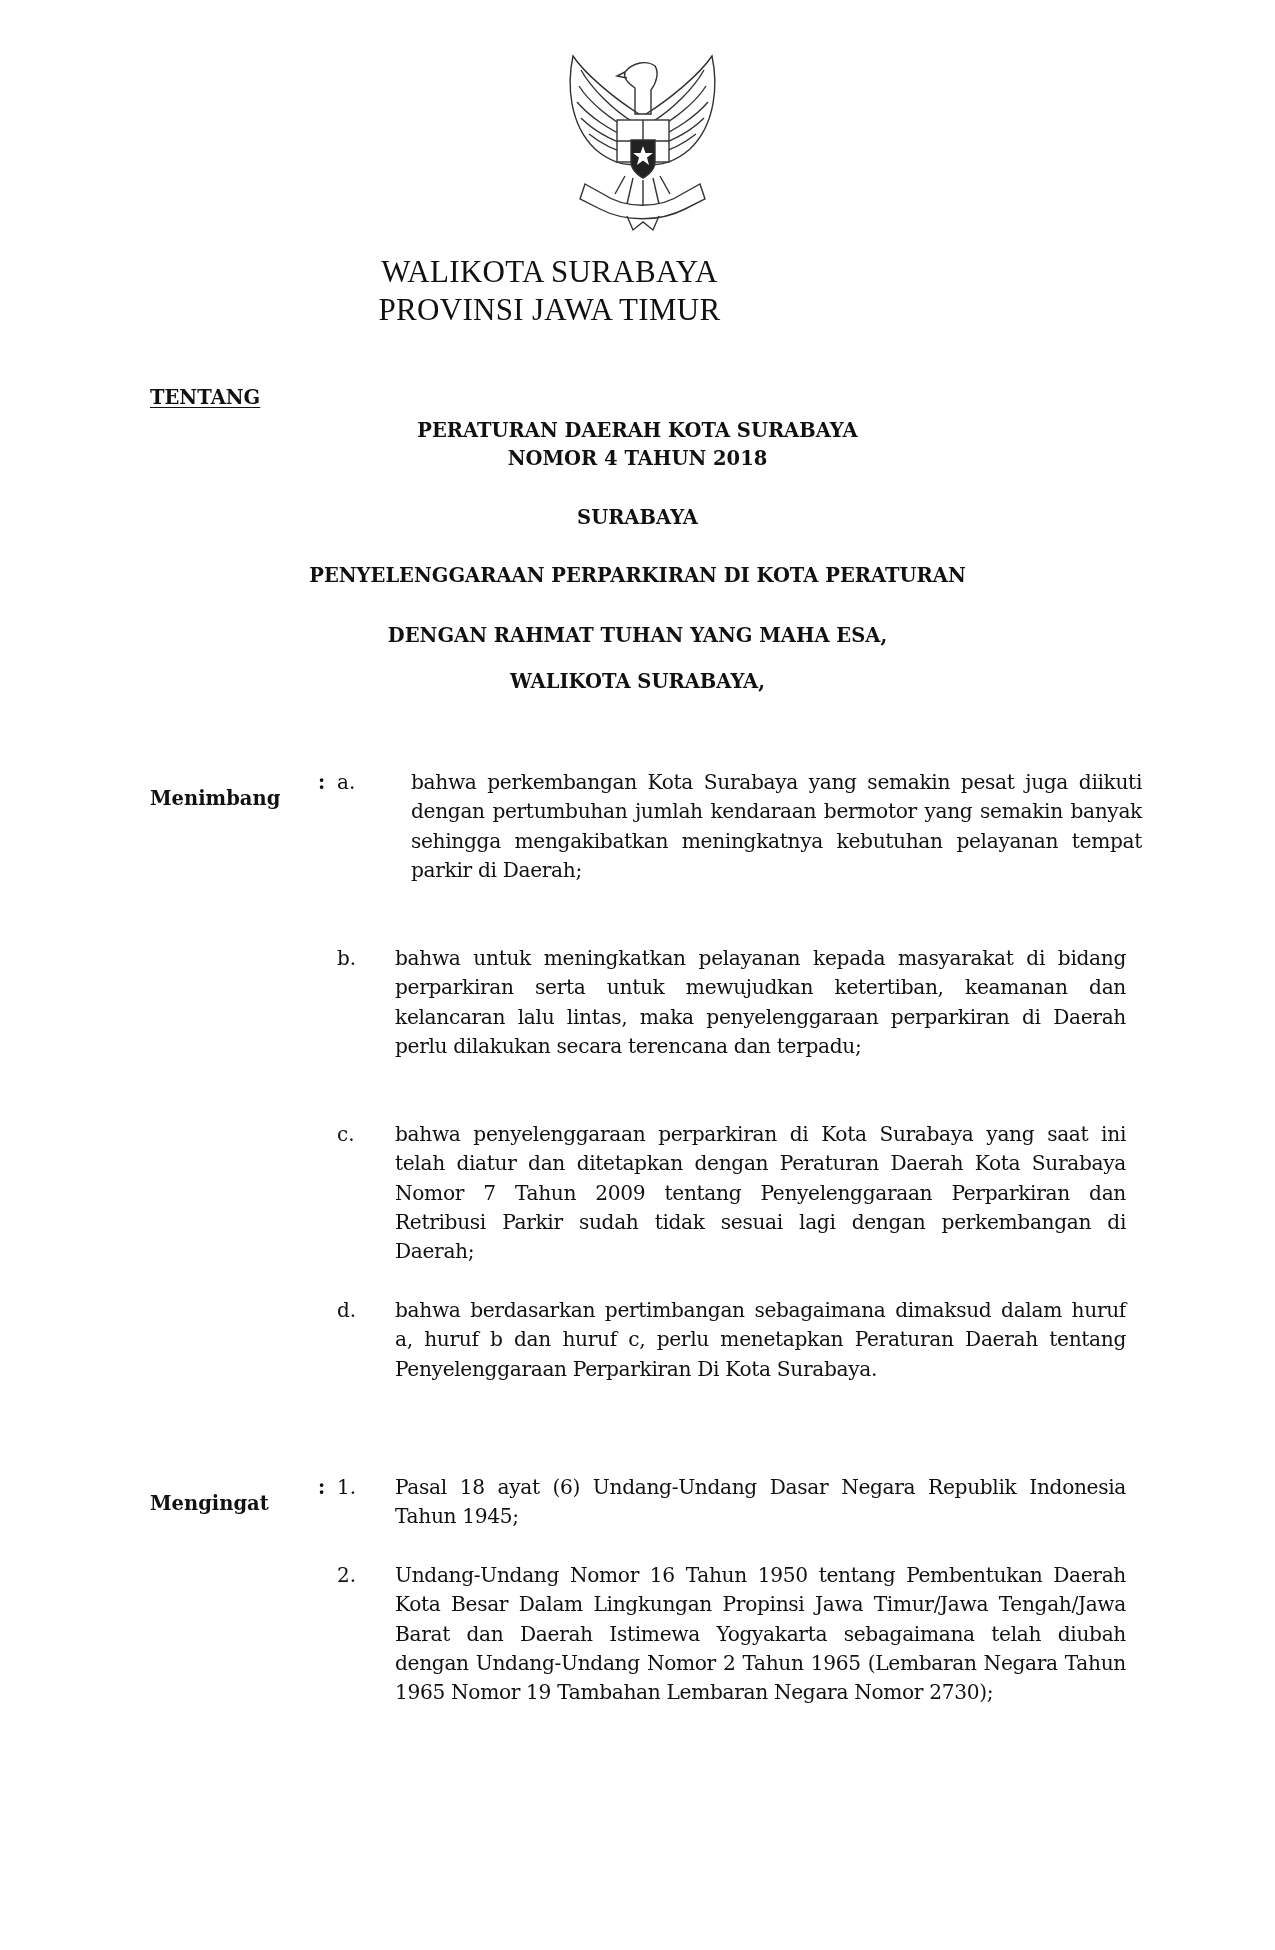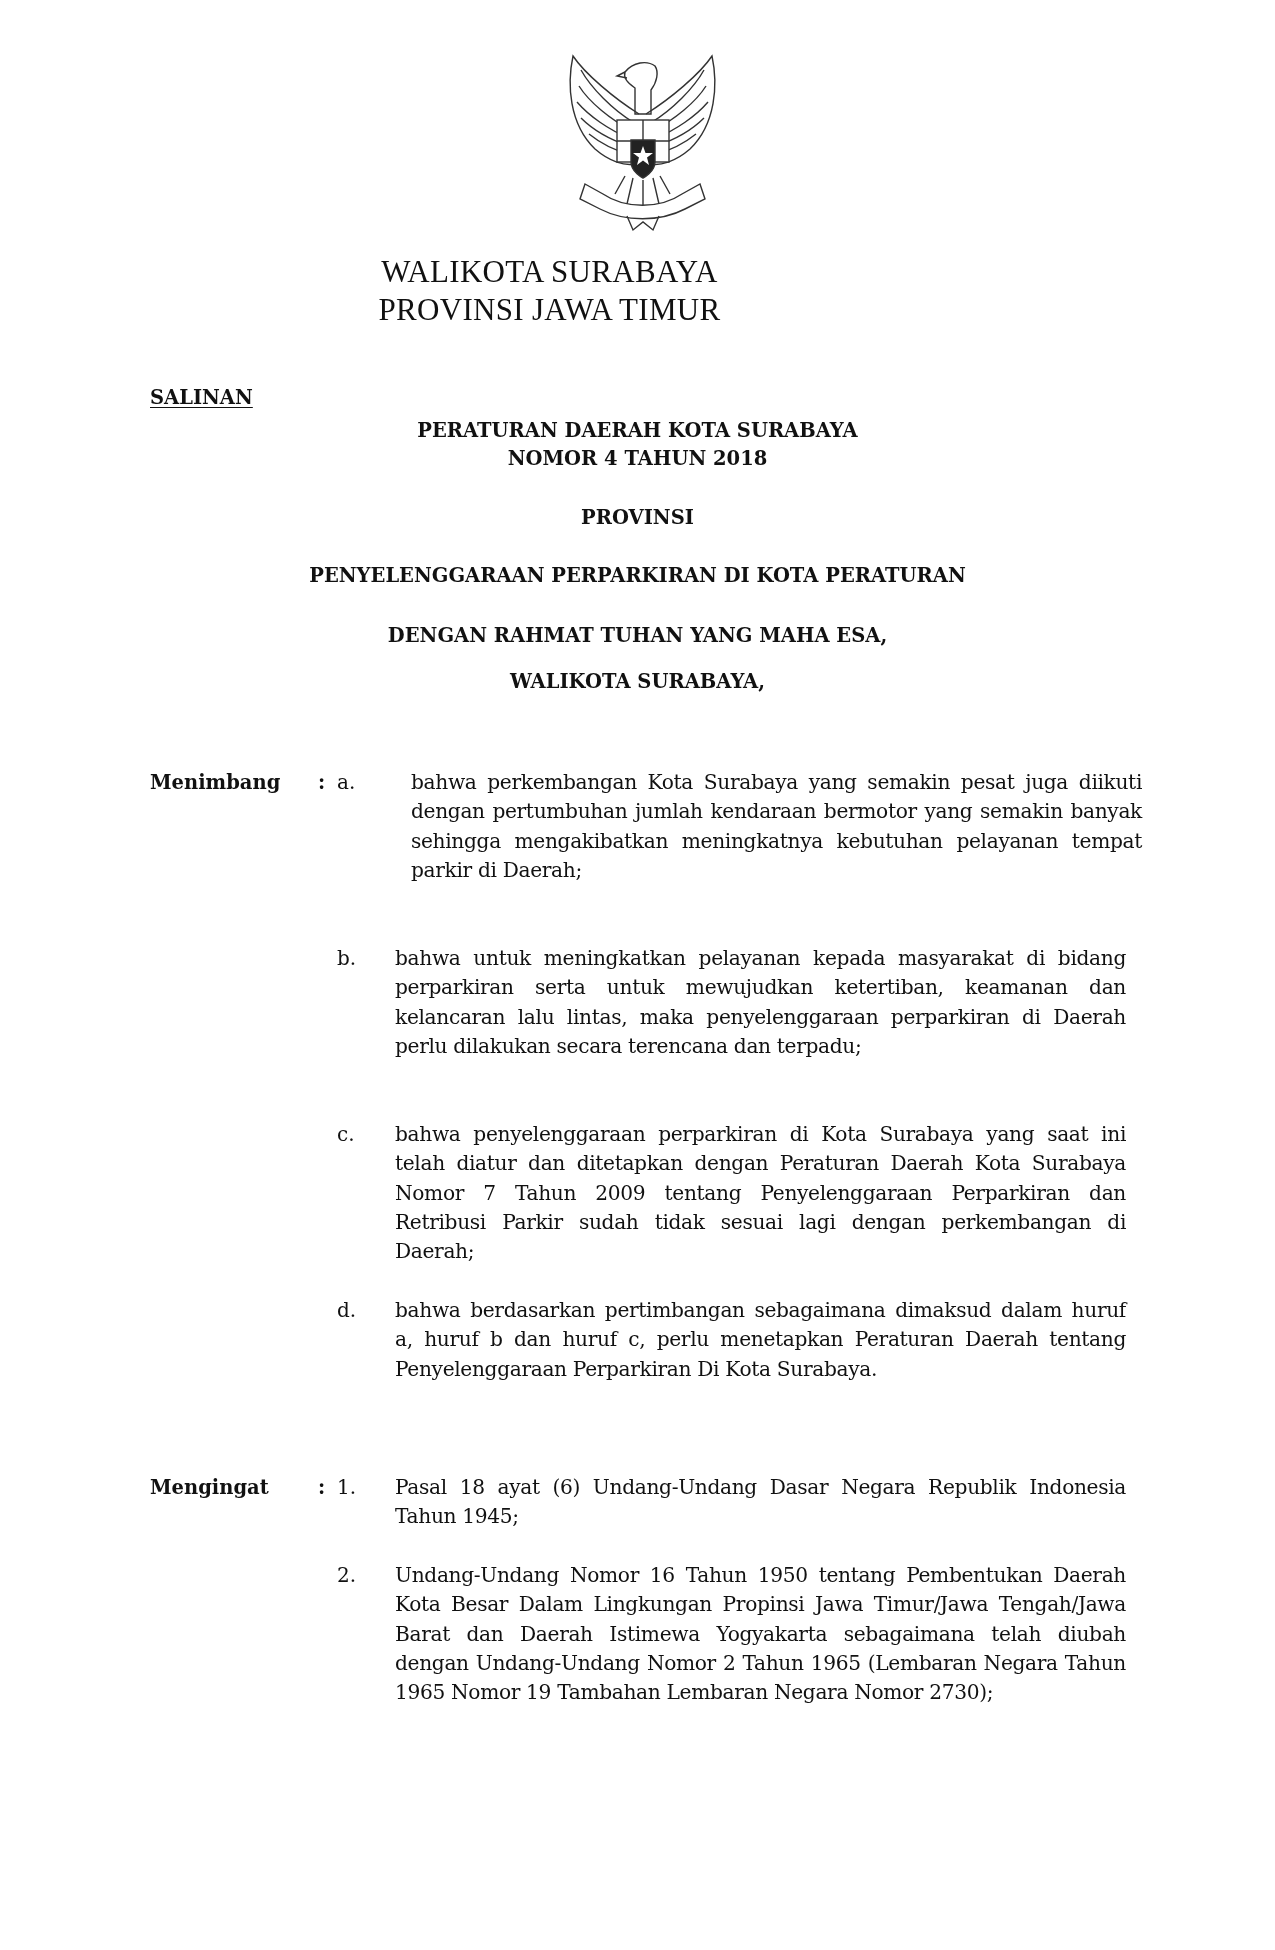--- a/index.html
+++ b/index.html
@@ -2,21 +2,21 @@
 <html><head>
 <meta charset="utf-8">
 <style>
   html, body { margin:0; padding:0; background:#ffffff; }
   body { width:1275px; height:1950px; position:relative; overflow:hidden; color:#111; font-family:"DejaVu Serif", serif; }
   .abs { position:absolute; }
   .emblem { left:555px; top:44px; width:175px; height:190px; }
   .hdr { left:0; width:1099px; text-align:center; font-family:"Liberation Serif", serif; font-size:31px; letter-spacing:0.3px; line-height:36px; }
   .ctr { left:0; width:1275px; text-align:center; font-family:"DejaVu Serif", serif; font-weight:bold; font-size:19.5px; line-height:26px; }
   .salinan { left:150px; top:386px; font-weight:bold; font-size:19.5px; text-decoration:underline; text-underline-offset:3px; }
-  .label { left:150px; font-weight:bold; font-size:19.5px; }
+  .label { left:150px; font-weight:bold; font-size:19.5px;margin-top:16px; }
   .colon { left:318px; font-weight:bold; font-size:19.5px; }
   .mark { left:337px; width:40px; font-size:20px; }
   .para { left:395px; width:731px; font-size:20.2px; line-height:29.3px; text-align:justify; text-align-last:left; font-family:"DejaVu Serif", serif; letter-spacing:-0.35px; word-spacing:0px; }
   .mark, .label, .colon { line-height:29.3px; }
 </style>
 </head>
 <body>
 
 <div class="abs emblem">
   <svg width="175" height="190" viewBox="0 0 175 190">
@@ -50,25 +50,25 @@
       <path d="M30 140 L48 150 C70 165 105 165 127 150 L145 140 L150 155 L130 165 C105 178 70 178 45 165 L25 155 Z" fill="#fff"></path>
       <path d="M72 172 L78 186 L88 178 L98 186 L104 172"></path>
     </g>
     <polygon points="88,102 90.5,109 98,109 92,113.5 94,121 88,116.5 82,121 84,113.5 78,109 85.5,109" fill="#fff"></polygon>
   </svg>
 </div>
 
 <div class="abs hdr" style="top:254px;">WALIKOTA SURABAYA</div>
 <div class="abs hdr" style="top:292px;">PROVINSI JAWA TIMUR</div>
 
-<div class="abs salinan">SALINAN</div>
+<div class="abs salinan">TENTANG</div>
 
 <div class="abs ctr" style="top:418px;">PERATURAN DAERAH KOTA SURABAYA</div>
 <div class="abs ctr" style="top:446px;">NOMOR 4 TAHUN 2018</div>
-<div class="abs ctr" style="top:505px;">PROVINSI</div>
+<div class="abs ctr" style="top:505px;">SURABAYA</div>
 <div class="abs ctr" style="top:563px;">PENYELENGGARAAN PERPARKIRAN DI KOTA PERATURAN</div>
 <div class="abs ctr" style="top:623px;">DENGAN RAHMAT TUHAN YANG MAHA ESA,</div>
 <div class="abs ctr" style="top:669px;">WALIKOTA SURABAYA,</div>
 
 <div class="abs label" style="top:768px;">Menimbang</div>
 <div class="abs colon" style="top:768px;">:</div>
 
 <div class="abs mark" style="top:768px;">a.</div>
 <div class="abs para" style="top:768px;margin-left:16px;">bahwa perkembangan Kota Surabaya yang semakin pesat juga diikuti dengan pertumbuhan jumlah kendaraan bermotor yang semakin banyak sehingga mengakibatkan meningkatnya kebutuhan pelayanan tempat parkir di Daerah;</div>
 

